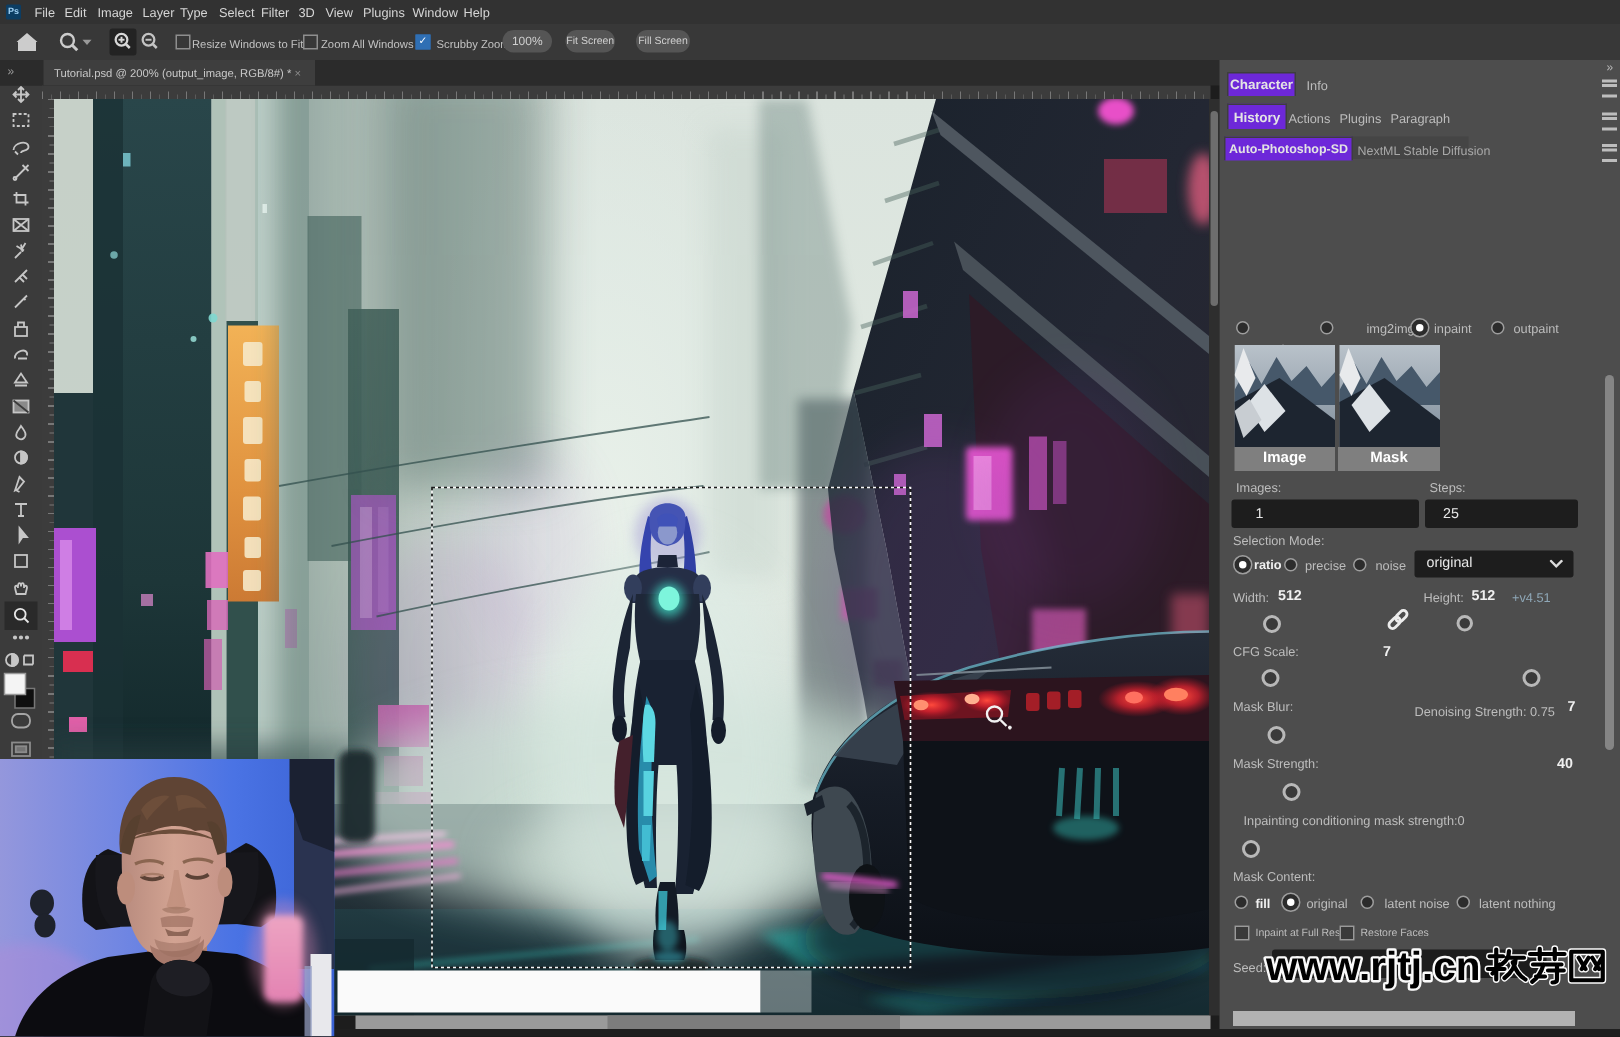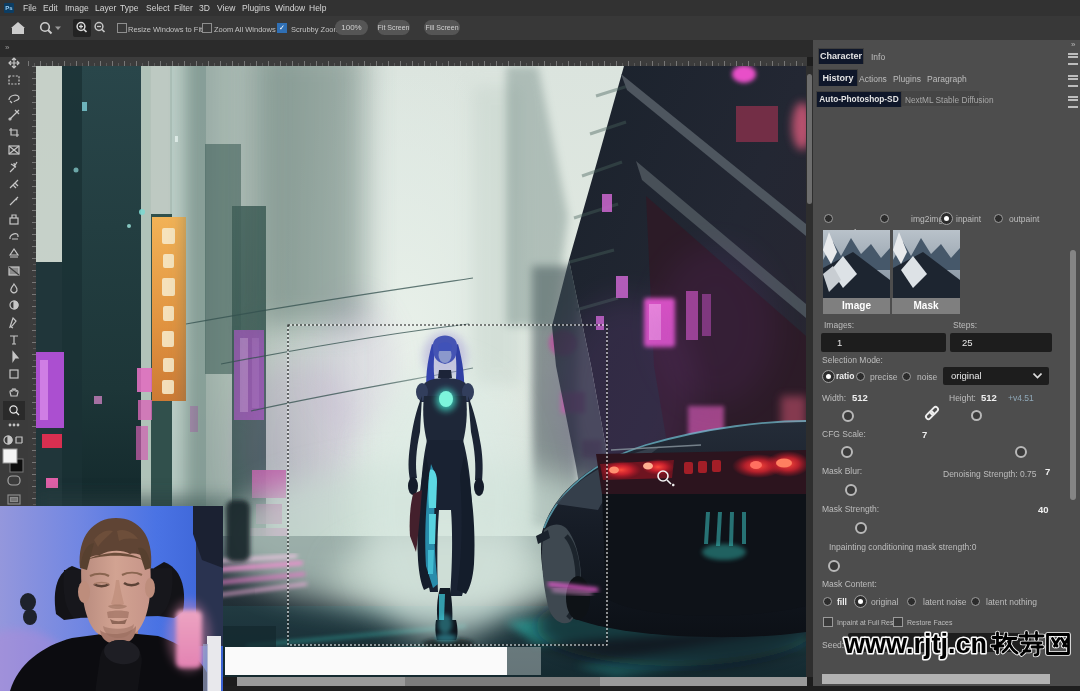--- a/index.html
+++ b/index.html
@@ -17,21 +17,21 @@
 #toolbar{left:0;top:57px;width:28px;height:634px;background:#3b3b3b;border-right:1px solid #2a2a2a;}
 #rulh{left:28px;top:57px;width:779px;height:9px;background:#3c3c3c;border-bottom:1px solid #2d2d2d;overflow:hidden;background-image:repeating-linear-gradient(90deg,#777 0 1px,transparent 1px 12px),repeating-linear-gradient(90deg,#5a5a5a 0 1px,transparent 1px 6px);background-size:100% 5px,100% 3px;background-position:0 4px,0 6px;background-repeat:no-repeat;}
 #rulv{left:28px;top:66px;width:8px;height:611px;background:#3c3c3c;border-right:1px solid #2d2d2d;overflow:hidden;background-image:repeating-linear-gradient(180deg,#777 0 1px,transparent 1px 12px),repeating-linear-gradient(180deg,#5a5a5a 0 1px,transparent 1px 6px);background-size:4px 100%,3px 100%;background-position:4px 0,5px 0;background-repeat:no-repeat;}
 #scene{left:36px;top:66px;width:770px;height:611px;}
 #vscroll{left:806px;top:66px;width:7px;height:611px;background:#2e2e2e;}
 #vthumb{position:absolute;left:1px;top:8px;width:5px;height:130px;background:#6d6d6d;border-radius:3px;}
 #hscroll{left:237px;top:677px;width:570px;height:9px;background:#9a9a9a;}
 #hdark{position:absolute;left:168px;top:0;width:195px;height:9px;background:#7d7d7d;}
 #botstrip{left:223px;top:686px;width:857px;height:5px;background:#1f1f1f;}
 #panel{left:813px;top:40px;width:267px;height:646px;background:#4d4d4d;}
-.ptab{position:absolute;background:#0f172a;border:1px solid #3e3e3e;border-bottom:none;color:#e4e4e4;font-size:9px;font-weight:bold;text-align:center;}
+.ptab{position:absolute;background:#6d28d9;border:1px solid #3e3e3e;border-bottom:none;color:#e4e4e4;font-size:9px;font-weight:bold;text-align:center;}
 .ptxt{position:absolute;font-size:8.5px;color:#bdbdbd;}
 .pbold{position:absolute;font-size:9.5px;color:#f0f0f0;font-weight:bold;}
 .ham{position:absolute;width:10px;height:8px;border-top:2px solid #bdbdbd;border-bottom:2px solid #bdbdbd;}
 .ham:after{content:"";position:absolute;left:0;top:1px;width:10px;height:2px;background:#bdbdbd;}
 .inp{position:absolute;background:#1d1d1d;border-radius:2px;color:#e8e8e8;font-size:9.5px;}
 .knob{position:absolute;border:2px solid #b8b8b8;border-radius:50%;background:#3a3a3a;}
 .radio{position:absolute;width:7px;height:7px;border:1.5px solid #9e9e9e;border-radius:50%;background:#2c2c2c;}
 .radon{position:absolute;width:5px;height:5px;border:3px solid #2c2c2c;outline:1.5px solid #9e9e9e;border-radius:50%;background:#fff;}
 #webcam{left:0;top:506px;width:223px;height:185px;}
 #wm{left:838px;top:625px;width:242px;height:40px;}
@@ -73,20 +73,21 @@
 <span class="cb" style="left:202px"></span>
     <span class="ob" style="left:214px">Zoom All Windows</span>
 <span class="cb" style="left:277px;background:#2f6fb4;border-color:#2f6fb4;color:#fff;font-size:7px;line-height:8px;text-align:center;">✓</span>
     <span class="ob" style="left:291px">Scrubby Zoom</span>
 <span class="btn" style="left:335px;width:33px;font-size:8px;">100%</span>
 <span class="btn" style="left:377px;width:33px;font-size:7px;">Fit Screen</span>
 <span class="btn" style="left:424px;width:36px;font-size:7px;">Fill Screen</span>
 </div>
 <div id="tabrow" class="abs">
 <span style="position:absolute;left:5px;top:3px;color:#9a9a9a;font-size:8px;">»</span>
+<div id="tab">Tutorial.psd @ 200% (output_image, RGB/8#) * <span style="color:#8e8e8e">×</span></div>
 </div>
 <div id="toolbar" class="abs">
 <svg width="28" height="634" viewBox="0 0 28 634">
 <g stroke="#c6c6c6" stroke-width="1.2" fill="none">
 <g transform="translate(14,6)">
           <path d="M0 -5 L0 5 M-5 0 L5 0 M-2 -3 L0 -5 L2 -3 M-2 3 L0 5 L2 3 M-3 -2 L-5 0 L-3 2 M3 -2 L5 0 L3 2"></path>
         </g>
 <g transform="translate(14,23)">
           <rect x="-5" y="-4" width="10" height="8" stroke-dasharray="2 1.4"></rect>
         </g>

